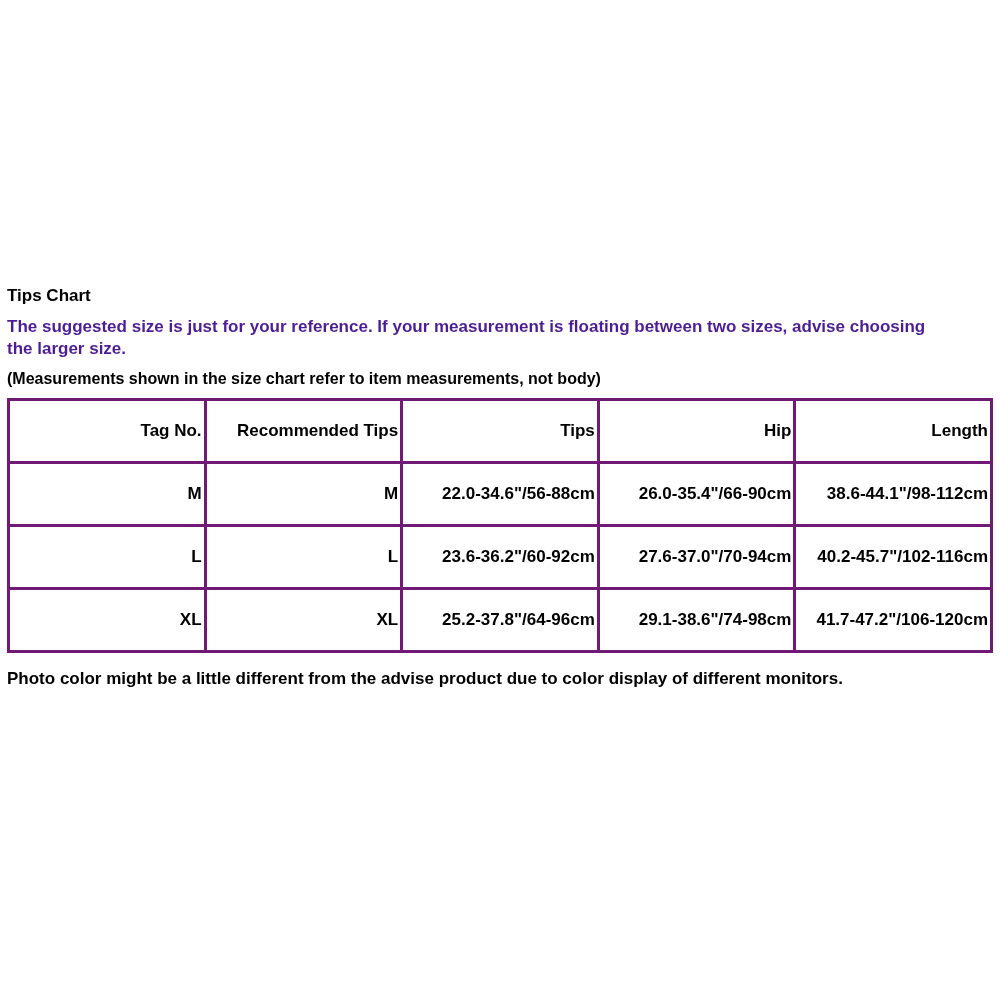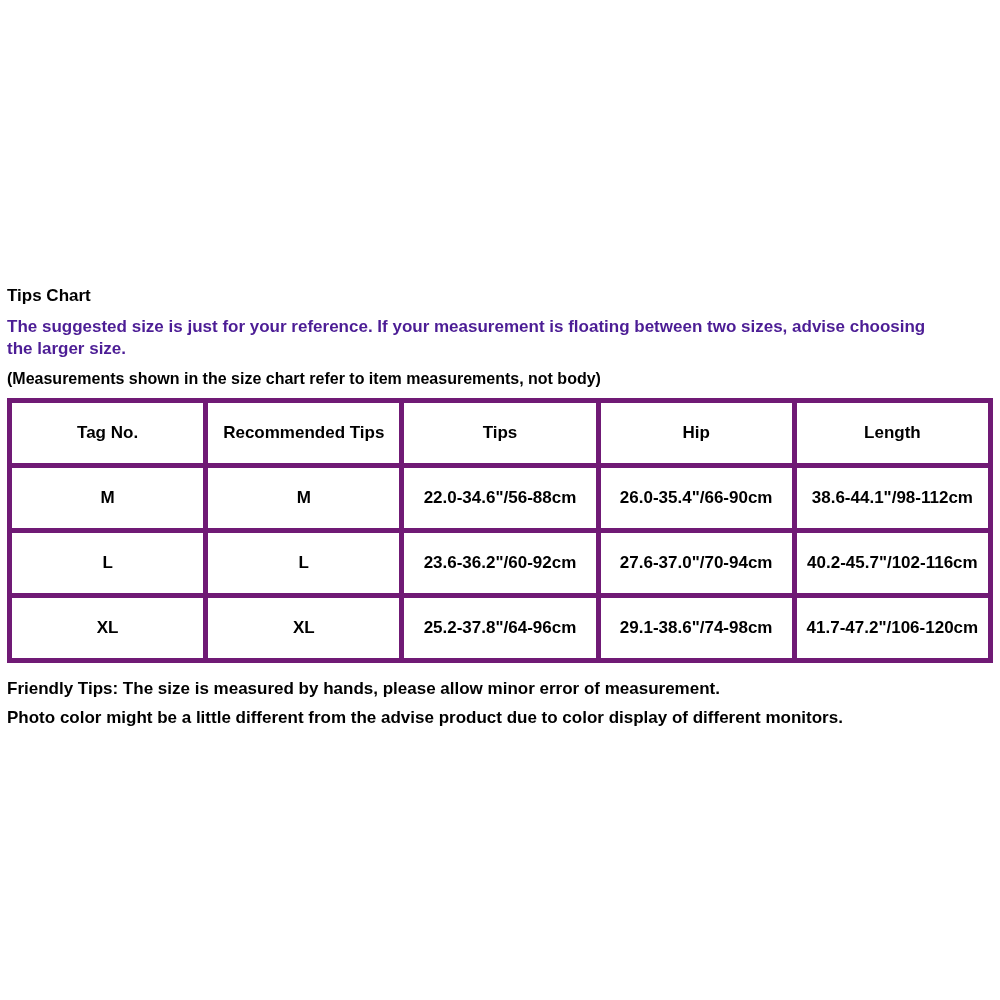--- a/index.html
+++ b/index.html
@@ -37,24 +37,24 @@
     margin: 9px 0 0 0;
   }
   table.size-table {
     border-collapse: collapse;
     table-layout: fixed;
     width: 986px;
     margin-top: 9px;
   }
   table.size-table th,
   table.size-table td {
-    border: 5px solid #701a75;
+    border: 3px solid #701a75;
     height: 60px;
     padding: 0 2px;
-    text-align: center;
+    text-align: right;
     vertical-align: middle;
     font-size: 17px;
     font-weight: bold;
     color: #000000;
     overflow: hidden;
     white-space: nowrap;
   }
   .tips {
     margin-top: 11px;
   }
@@ -103,17 +103,16 @@
         <td>XL</td>
         <td>XL</td>
         <td>25.2-37.8"/64-96cm</td>
         <td>29.1-38.6"/74-98cm</td>
         <td>41.7-47.2"/106-120cm</td>
       </tr>
     </tbody>
   </table>
 
   <div class="tips">
-    <div class="tip-line">Friendly Tips: The size is measured by hands, please allow minor error of measurement.</div>
     <div class="tip-line">Photo color might be a little different from the advise product due to color display of different monitors.</div>
   </div>
 
 </div>
 
 </body></html>

